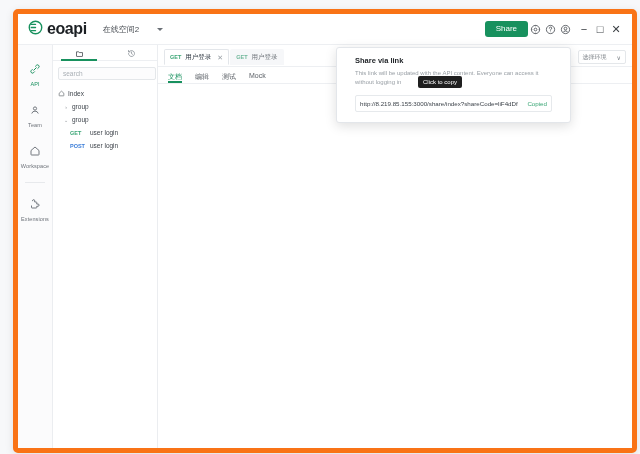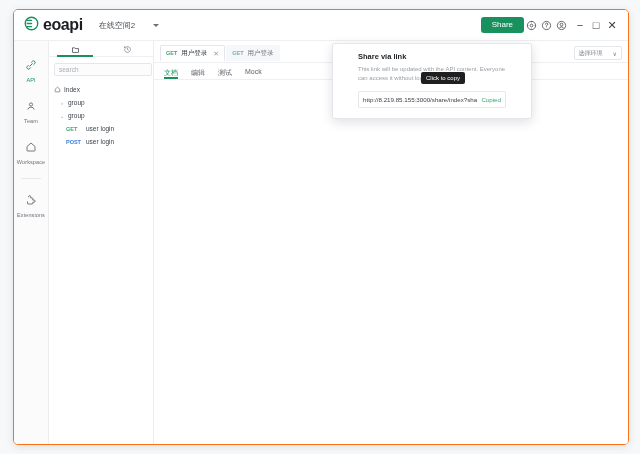--- a/index.html
+++ b/index.html
@@ -12,21 +12,21 @@
     overflow: hidden;
   }
 
   #app-window {
     position: absolute;
     left: 13px;
     top: 9px;
     width: 614px;
     height: 434px;
     background: #ffffff;
-    border: 1px solid #f97316;
+    border: 5px solid #f97316;
     border-radius: 5px;
     box-shadow: 0 2px 9px rgba(0,0,0,0.10);
     overflow: hidden;
   }
 
   
   .titlebar {
     position: relative;
     height: 30px;
     background: #ffffff;
@@ -309,26 +309,26 @@
     height: 1.6px;
     background: #18915e;
   }
   .doc-canvas { flex: 1; background: #ffffff; }
 
   
   .share-popover {
     position: absolute;
     left: 318px;
     top: 33px;
-    width: 200px;
+    width: 235px;
     background: #ffffff;
     border: 1px solid #e3e6ea;
     border-radius: 3px;
     box-shadow: 0 3px 12px rgba(0,0,0,0.13);
-    padding: 8px 25px 10px;
+    padding: 8px 18px 10px;
     box-sizing: border-box;
     z-index: 50;
   }
   .share-title {
     font-size: 7.5px;
     font-weight: bold;
     color: #1b1f23;
     margin-bottom: 4px;
   }
   .share-desc {

